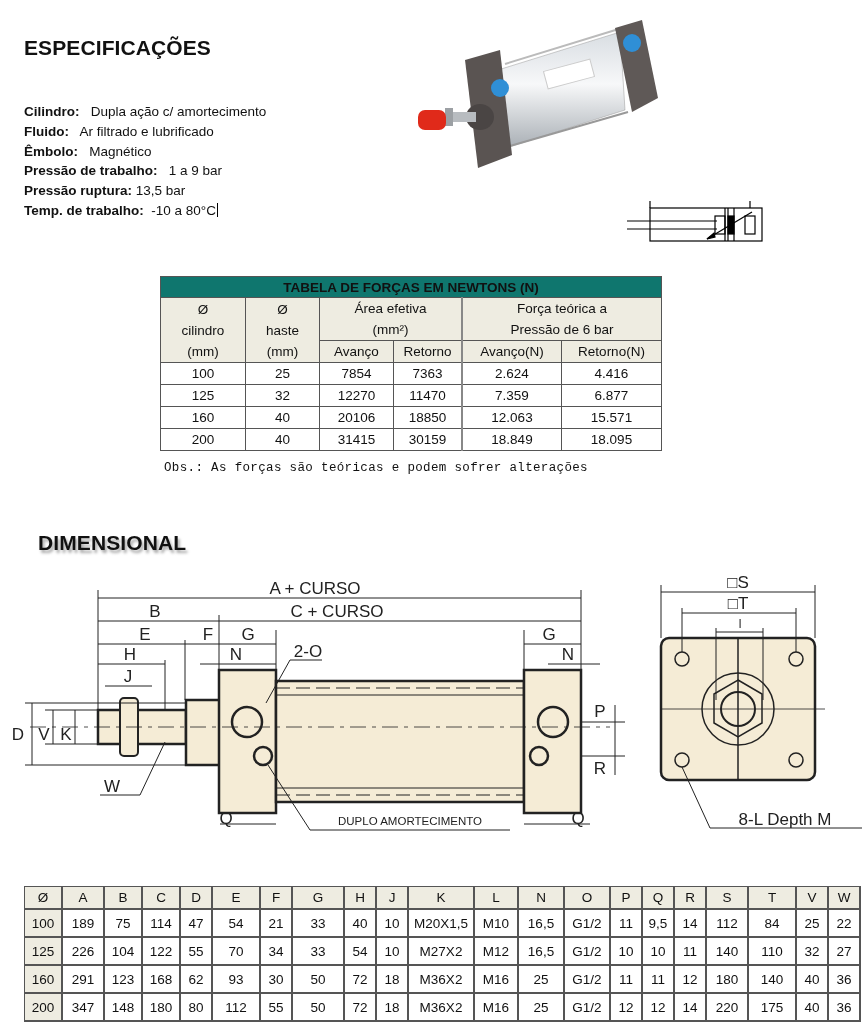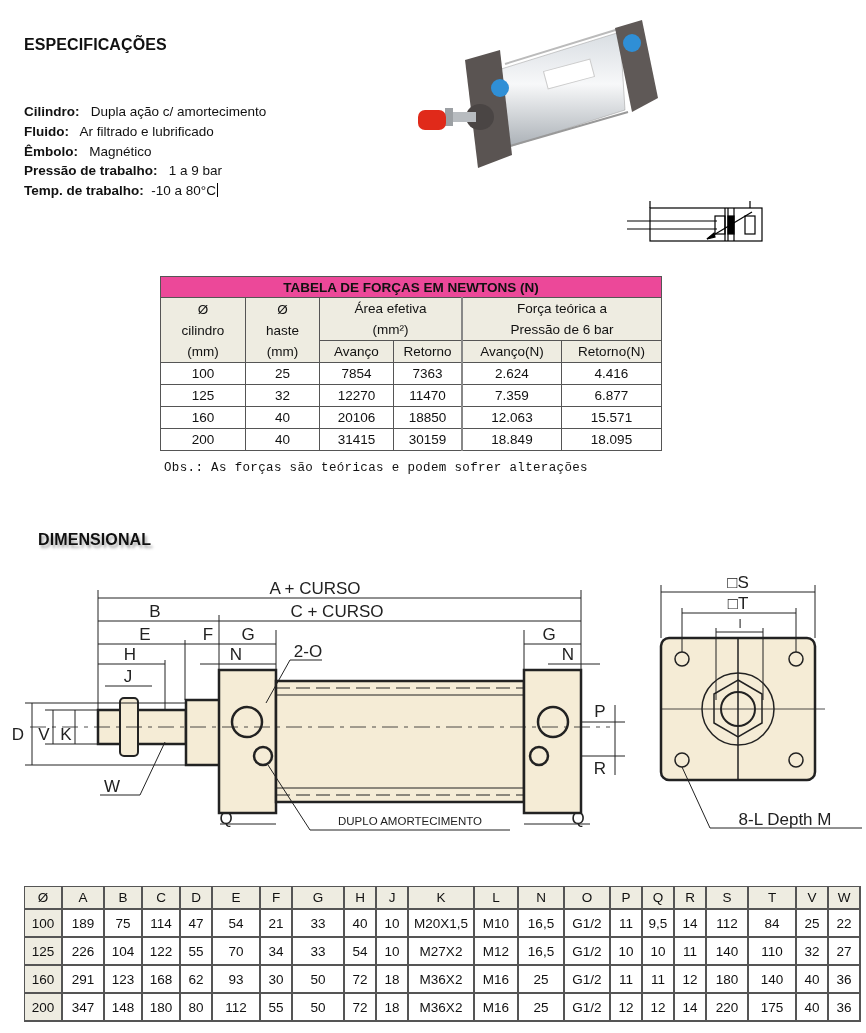--- a/index.html
+++ b/index.html
@@ -1,49 +1,50 @@
 <!DOCTYPE html>
 <html><head>
 <meta charset="utf-8">
 <style>
   html,body{margin:0;padding:0;background:#ffffff;}
   body{width:866px;height:1033px;position:relative;overflow:hidden;font-family:"Liberation Sans",sans-serif;color:#111;}
   .abs{position:absolute;}
-  .h-title{font-weight:bold;font-size:16px;letter-spacing:0.1px;text-align:center;}
+  .h-title{font-weight:bold;font-size:21px;letter-spacing:0.1px;text-align:center;}
   #spec-title{left:24px;top:36px;}
   #specs{left:24px;top:68px;font-size:13.5px;line-height:19.8px;margin-top:34px;}
   #specs .row{white-space:nowrap;}
   #specs .lbl{font-weight:bold;}
   .cursor{display:inline-block;width:1px;height:14px;background:#000;vertical-align:-2px;margin-left:1px;}
   #photo{left:410px;top:20px;width:280px;height:150px;}
   #symbol{left:625px;top:198px;width:140px;height:45px;}
   
   #forces{left:160px;top:276px;border-collapse:collapse;font-size:13.5px;}
   #forces td,#forces th{border:1px solid #555;text-align:center;padding:0;height:21px;font-weight:normal;}
-  #forces .cap{background:#ec4899;font-weight:bold;height:20px;}
+  #forces .cap{background:#0f766e;font-weight:bold;height:20px;}
   #forces .hd{background:#eeece1;}
   #forces .b{border-right:2px solid #888;}
   #obs{left:164px;top:461px;font-family:"Liberation Mono",monospace;font-weight:normal;font-size:12.5px;letter-spacing:0.35px;white-space:nowrap;}
   #dim-title{left:38px;top:531px;text-shadow:2px 3px 3px #aaa;}
   #drawing{left:0;top:560px;width:866px;height:290px;}
   
   #dims{left:24px;top:886px;border-collapse:collapse;font-size:13.5px;}
   #dims td,#dims th{border:1px solid #555;border-width:1px 2px 2px 1px;text-align:center;padding:0;height:26px;font-weight:normal;}
   #dims thead th{background:#eeece1;height:21px;}
   #dims tbody td:first-child{background:#eeece1;}
 </style>
 </head>
 <body>
 
 <div id="spec-title" class="abs h-title">ESPECIFICAÇÕES</div>
 <div id="specs" class="abs">
   <div class="row"><span class="lbl">Cilindro:</span>&nbsp;&nbsp; <span>Dupla ação c/ amortecimento</span></div>
   <div class="row"><span class="lbl">Fluido:</span>&nbsp;&nbsp; <span>Ar filtrado e lubrificado</span></div>
   <div class="row"><span class="lbl">Êmbolo:</span>&nbsp;&nbsp; <span>Magnético</span></div>
   <div class="row"><span class="lbl">Pressão de trabalho:</span>&nbsp;&nbsp; <span>1 a 9 bar</span></div>
+  <div class="row"><span class="lbl">Pressão ruptura:</span> <span>13,5 bar</span></div>
   <div class="row"><span class="lbl">Temp. de trabalho:</span>&nbsp; <span>-10 a 80°C</span><span class="cursor"></span></div>
 </div>
 
 <svg id="photo" class="abs" viewBox="0 0 280 150">
   <defs>
     <linearGradient id="tube" x1="0" y1="0" x2="0" y2="1">
       <stop offset="0" stop-color="#d8dde2"></stop>
         <stop offset="0.45" stop-color="#f7f8f9"></stop>
         <stop offset="1" stop-color="#a9afb5"></stop>
     </linearGradient>

